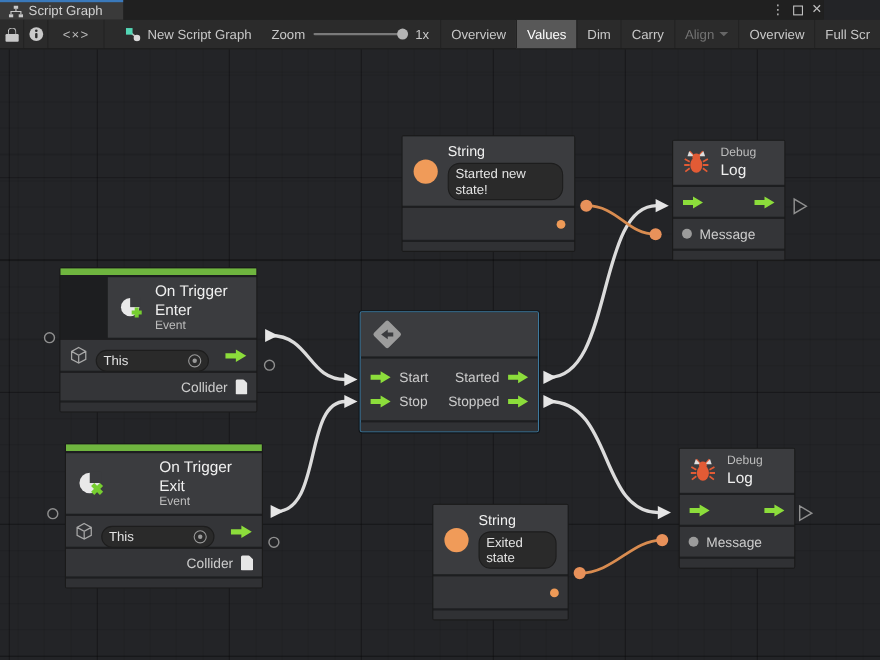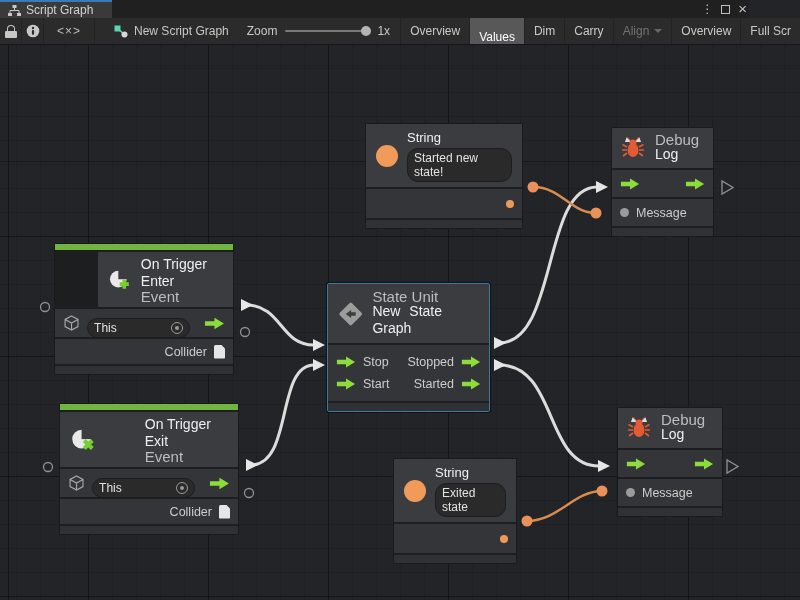--- a/index.html
+++ b/index.html
@@ -24,21 +24,21 @@
   .tbtn { display:flex; align-items:center; justify-content:center; padding:0 9px; border-right:1px solid #232323; }
   .tbtn.icon-btn { width:28px; padding:0; }
   .tbtn.wide { width:60px; }
   .tb-spacer { width:14px; }
   .graph-name { display:flex; align-items:center; gap:6px; padding:0 8px; }
   .zoom-group { display:flex; align-items:center; gap:8px; padding:0 10px; }
   .slider-track { position:relative; width:84px; height:2px; background:#7a7a7a; border-radius:1px; }
   .slider-knob { position:absolute; right:-2px; top:-4px; width:10px; height:10px; border-radius:50%; background:#b4b4b4; }
   .tb-right { display:flex; align-items:stretch; margin-left:auto; }
   .tb-right .tbtn { border-left:1px solid #232323; border-right:none; }
-  .tbtn.active { background:#585858; color:#fff;align-items:flex-end; }
+  .tbtn.active { background:#585858; color:#fff; }
   .tbtn.disabled { color:#737373; }
   .caret { width:0; height:0; border-left:4px solid transparent; border-right:4px solid transparent;
     border-top:4px solid #8a8a8a; margin-left:5px; }
   .tbtn.disabled .caret { border-top-color:#666; }
 
   
   .lock { position:relative; width:12px; height:13px; }
   .lock .shackle { position:absolute; left:2px; top:0; width:8px; height:7px; border:1.6px solid #c8c8c8;
     border-bottom:none; border-radius:4px 4px 0 0; }
   .lock .bodyp { position:absolute; left:0; bottom:0; width:12px; height:7px; background:#c8c8c8; border-radius:1px; }
@@ -54,21 +54,21 @@
 
   svg.wires { position:absolute; left:0; top:0; width:800px; height:555px; pointer-events:none; }
 
   
   .node { position:absolute; display:flex; flex-direction:column; gap:2px; background:#1d1e20;
     border:1px solid #1a1a1a; border-radius:2px; }
   .node.selected { border:1px solid #3e7a9e; box-shadow:0 0 0 1px #101418; }
   .sec { background:#343538; }
   .hdr { background:#3b3c3f; display:flex; align-items:center; gap:9px; padding:5px 10px; }
   .hdr-col { display:flex; flex-direction:column; justify-content:center; }
-  .t-sub { font-size:15px; color:#bdbdbd; line-height:13px; }
+  .t-sub { font-size:11px; color:#bdbdbd; line-height:13px; }
   .t-main { font-size:14px; color:#efefef; line-height:17px; }
   .t-main.spread { word-spacing:5px; }
   .row { display:flex; align-items:center; gap:7px; padding:0 8px; }
   .footer { background:#303134; height:8px; }
   .event-bar { height:6px; background:#6fb53f; }
   .lbl { font-size:12.5px; color:#cccccc; }
   .spacer { flex:1; }
 
   .field { background:#2a2a2a; border:1px solid #1d1d1d; border-radius:11px; color:#e2e2e2;
     font-size:12px; padding:2px 6px; display:flex; align-items:center; }
@@ -286,48 +286,44 @@
       </div>
       <div class="sec footer"></div>
     </div>
 
     <div class="node selected" style="left:327px; top:238px; width:163px;">
       <div class="sec hdr" style="padding:6px 10px;">
         <svg width="28" height="28" viewBox="0 0 28 28">
           <path d="M14 3.5 L24.5 14 L14 24.5 L3.5 14 Z" fill="#9c9c9c" stroke="#9c9c9c" stroke-width="4" stroke-linejoin="round"></path>
           <path d="M8.5 14 L14.5 9.5 V12.2 H19.5 V15.8 H14.5 V18.5 Z" fill="#3b3c3f"></path>
         </svg>
-        <div class="hdr-col">
-          <span class="t-sub">State Unit</span>
-          <span class="t-main spread">New State Graph</span>
-        </div>
       </div>
       <div class="sec" style="padding:6px 0;">
+        <div class="row" style="height:22px;">
+          <svg width="20" height="12" viewBox="0 0 22 13">
+            <path d="M1,4 H11 V0.5 L21,6.5 L11,12.5 V9 H1 Z" fill="#8cdd3b"></path>
+            </svg>
+          <span class="lbl">Start</span>
+          <span class="spacer"></span>
+          <span class="lbl">Started</span>
+          <svg width="20" height="12" viewBox="0 0 22 13">
+            <path d="M1,4 H11 V0.5 L21,6.5 L11,12.5 V9 H1 Z" fill="#8cdd3b"></path>
+            </svg>
+        </div>
         <div class="row" style="height:22px;">
           <svg width="20" height="12" viewBox="0 0 22 13">
             <path d="M1,4 H11 V0.5 L21,6.5 L11,12.5 V9 H1 Z" fill="#8cdd3b"></path>
             </svg>
           <span class="lbl">Stop</span>
           <span class="spacer"></span>
           <span class="lbl">Stopped</span>
           <svg width="20" height="12" viewBox="0 0 22 13">
             <path d="M1,4 H11 V0.5 L21,6.5 L11,12.5 V9 H1 Z" fill="#8cdd3b"></path>
             </svg>
         </div>
-        <div class="row" style="height:22px;">
-          <svg width="20" height="12" viewBox="0 0 22 13">
-            <path d="M1,4 H11 V0.5 L21,6.5 L11,12.5 V9 H1 Z" fill="#8cdd3b"></path>
-            </svg>
-          <span class="lbl">Start</span>
-          <span class="spacer"></span>
-          <span class="lbl">Started</span>
-          <svg width="20" height="12" viewBox="0 0 22 13">
-            <path d="M1,4 H11 V0.5 L21,6.5 L11,12.5 V9 H1 Z" fill="#8cdd3b"></path>
-            </svg>
-        </div>
       </div>
       <div class="sec footer"></div>
     </div>
 
     <div class="node" style="left:59px; top:358px; width:180px;">
       <div class="event-bar"></div>
       <div class="sec hdr" style="padding:4px 10px;gap:48px;">
         <svg width="30" height="30" viewBox="0 0 30 30">
           <circle cx="13" cy="14" r="10.5" fill="#e9e9e9"></circle>
           <rect x="13" y="2.5" width="12" height="11.5" fill="#3b3c3f"></rect>

